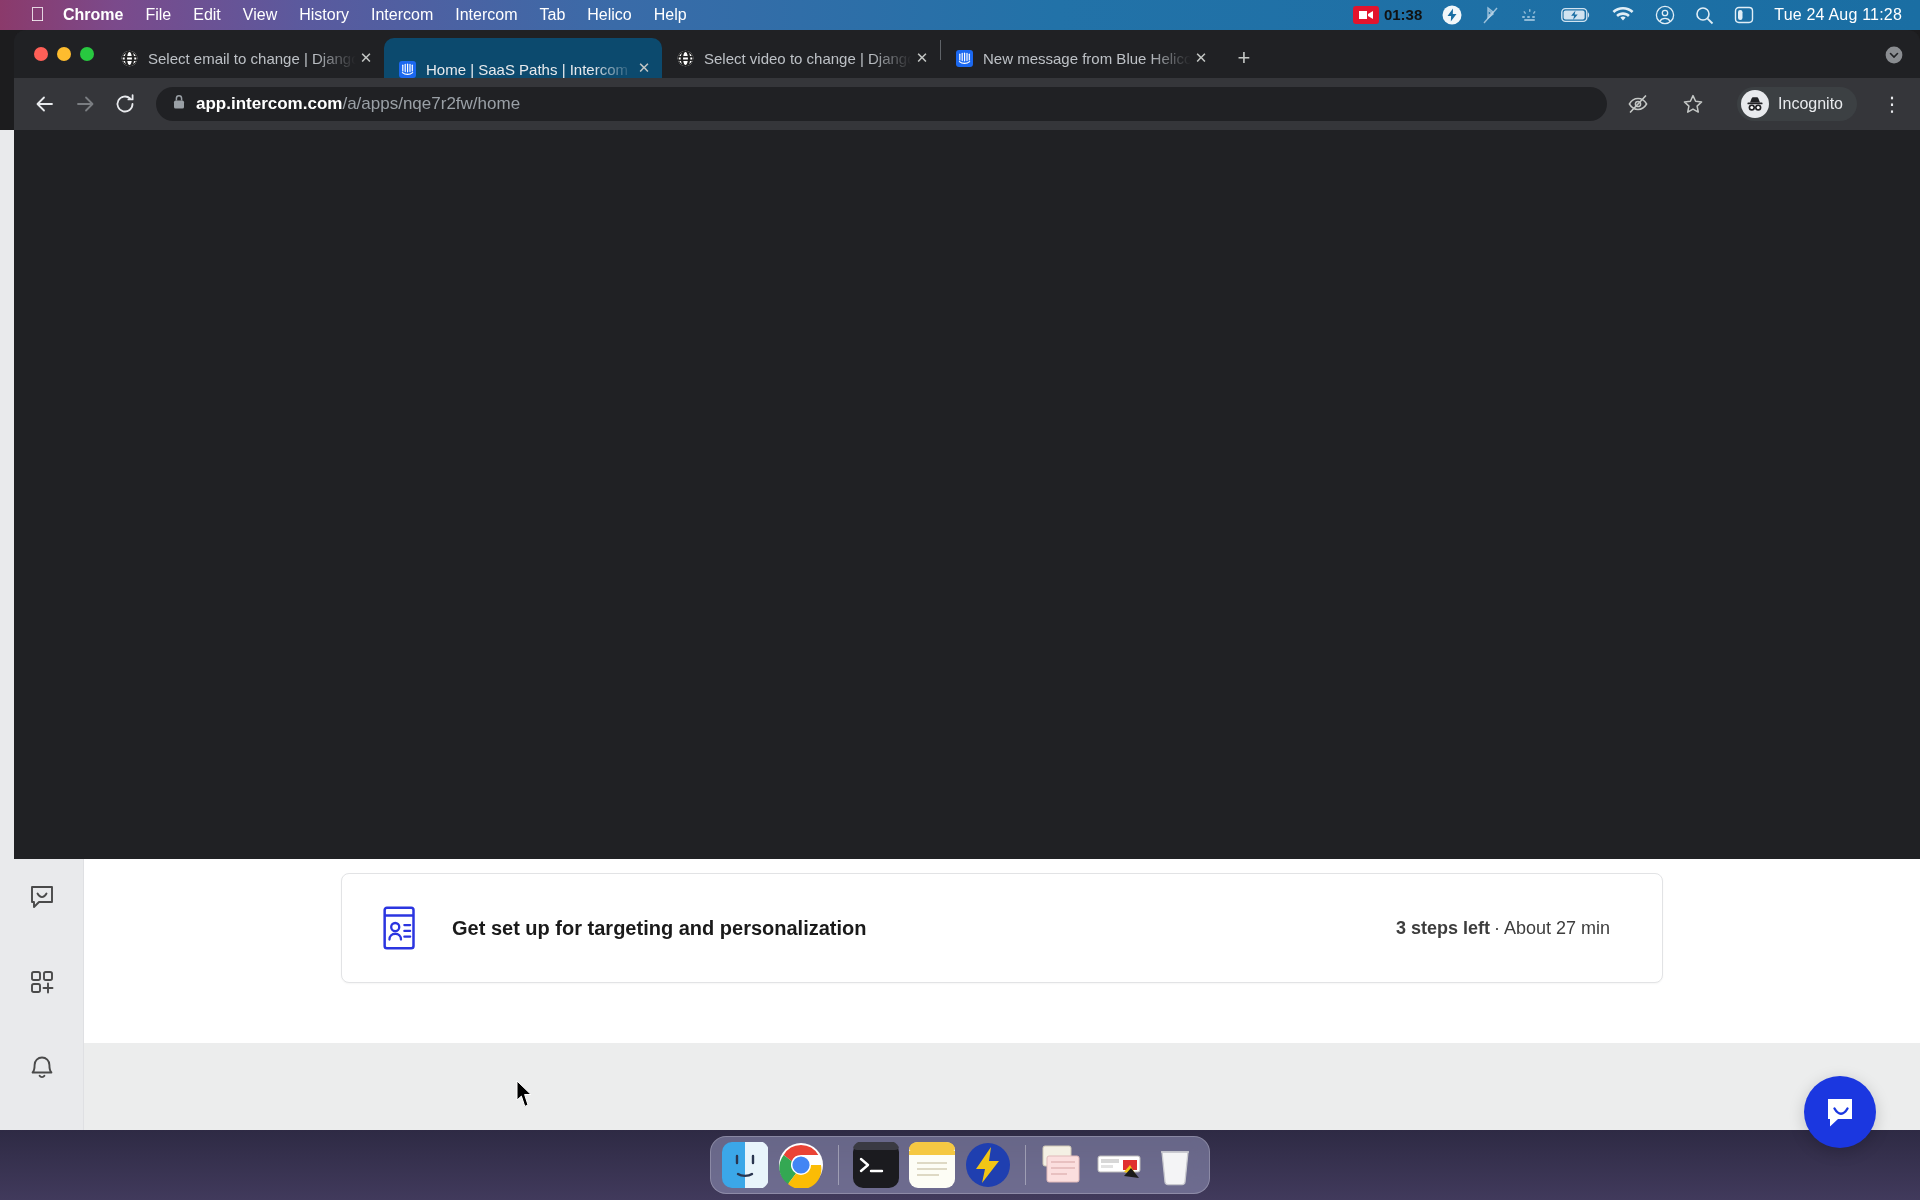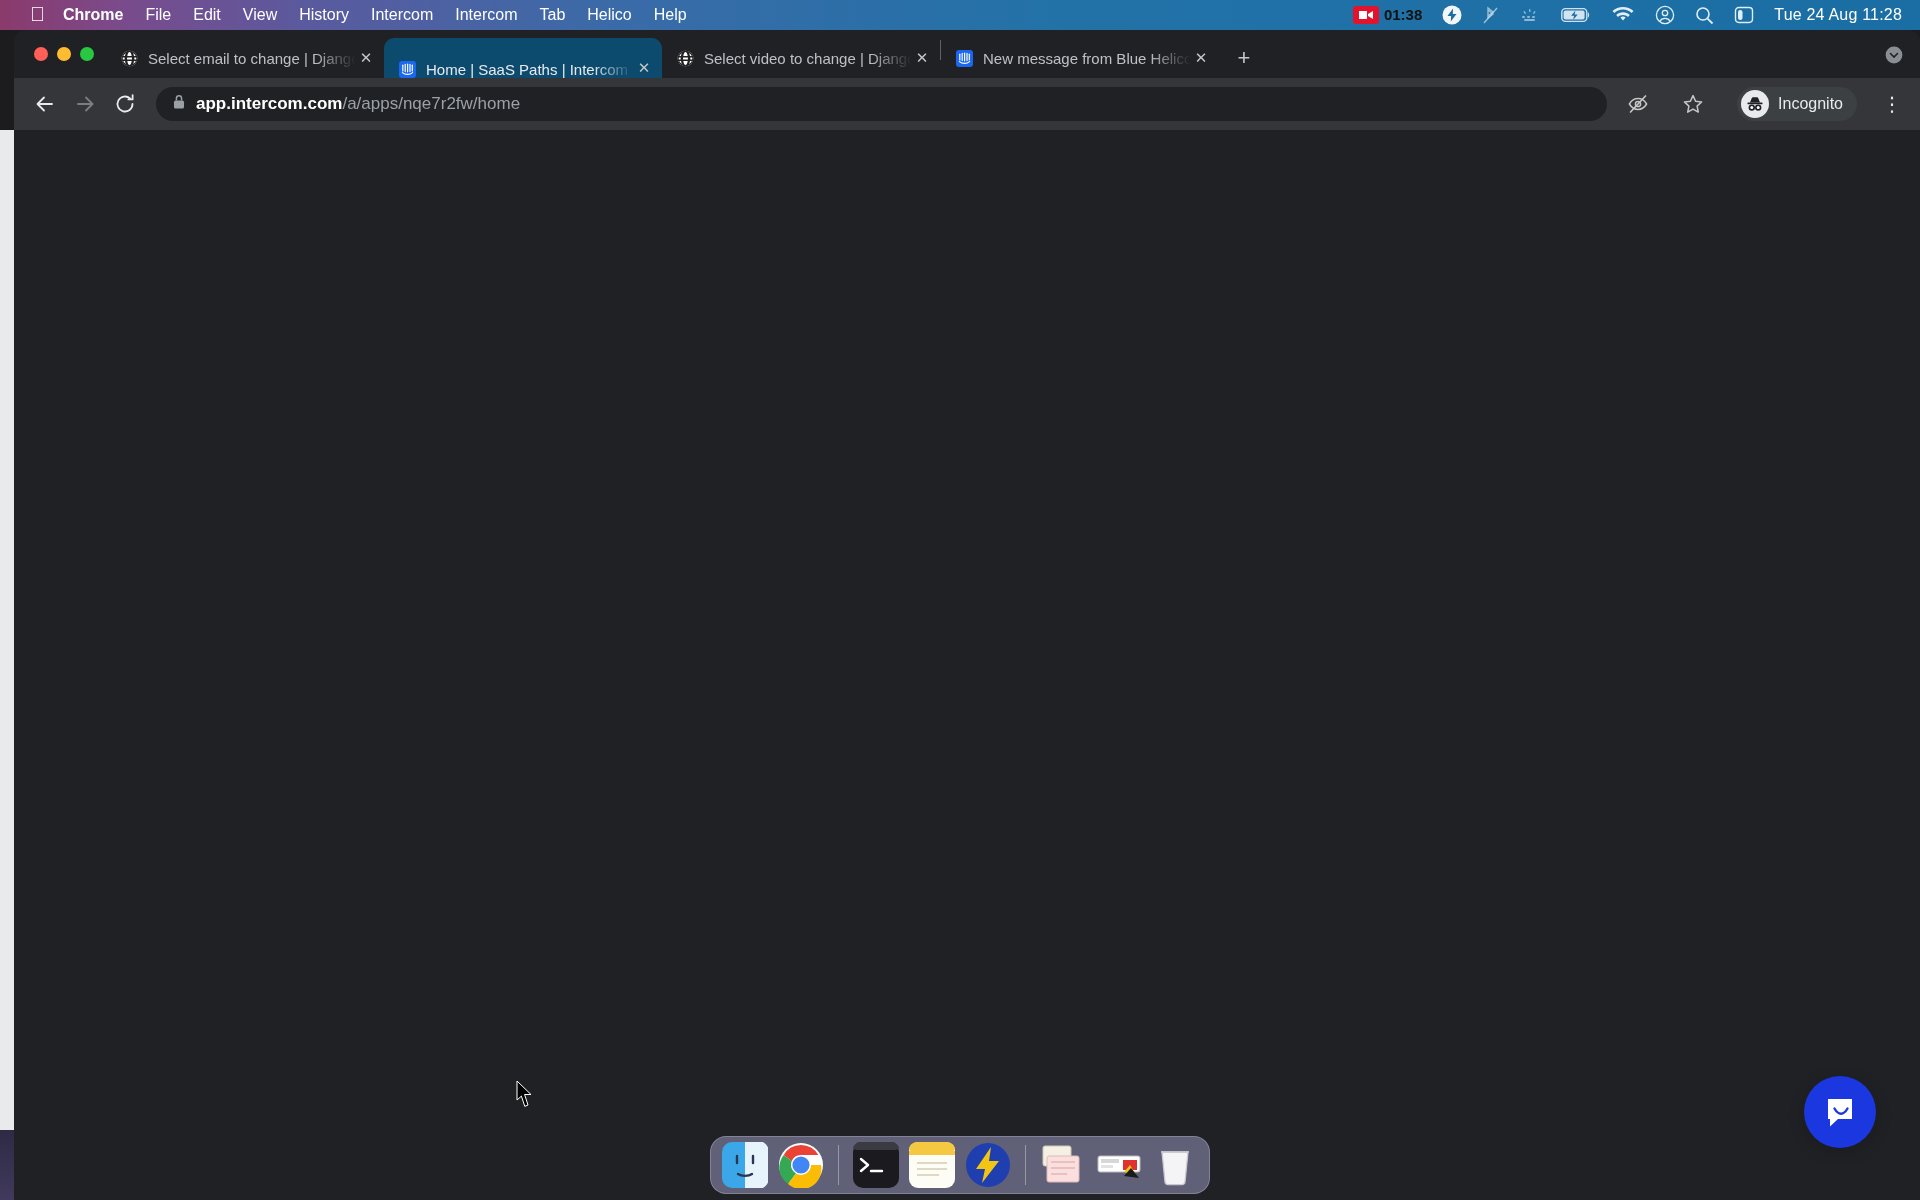--- a/index.html
+++ b/index.html
@@ -38,21 +38,21 @@
     width: 26px; height: 18px; background: #e2142d; border-radius: 3px;
     display: inline-flex; align-items: center; justify-content: center;
     color: #fff; font-size: 12px;
   }
   .mb-icon { opacity: .95; display: inline-flex; align-items: center; }
   .mb-datetime { font-size: 16px; letter-spacing: .2px; white-space: nowrap; }
 
   
   .chrome-window {
     position: absolute; top: 30px; left: 14px;
-    width: 1906px; height: 1170px;
+    width: 1906px; height: 829px;
     background: #202124;
     border-radius: 12px 12px 0 0;
     overflow: hidden;
     z-index: 10;
   }
   .tabstrip {
     height: 48px; background: #202124;
     display: flex; align-items: flex-end; padding-left: 14px;
     position: relative;
   }

